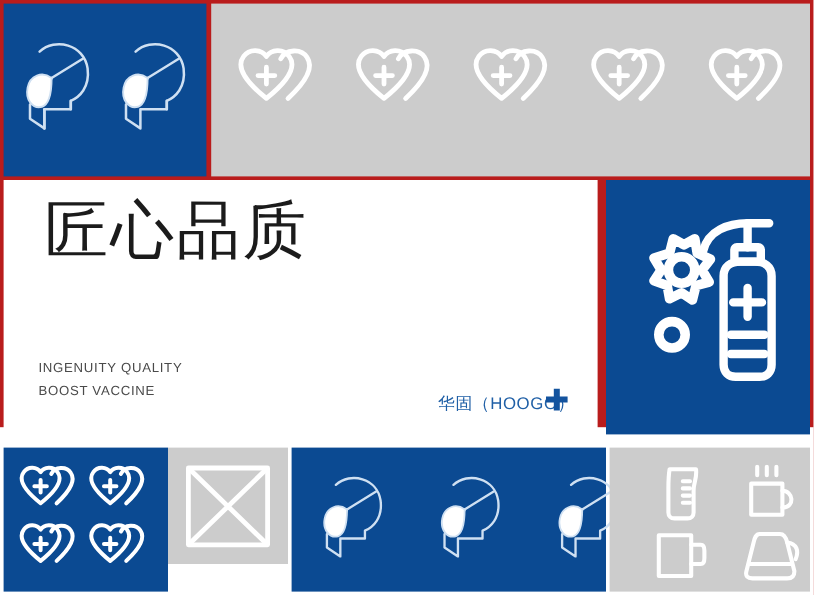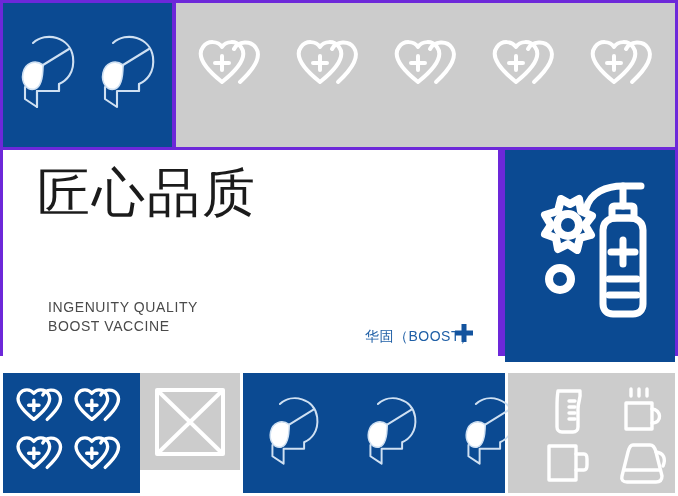--- a/index.html
+++ b/index.html
@@ -1,18 +1,18 @@
 <!DOCTYPE html>
 <html><head>
 <meta charset="utf-8">
 <style>
   html,body{margin:0;padding:0;background:#ffffff;}
   body{width:678px;height:496px;overflow:hidden;
        font-family:"Liberation Sans","DejaVu Sans",sans-serif;}
-  #poster{position:relative;width:678px;height:356px;background:#6d28d9;}
+  #poster{position:relative;width:678px;height:356px;background:#b91c1c;}
 
   .panel{position:absolute;box-sizing:border-box;}
   .blue{background:#0B4A92;}
   .gray{background:#CCCCCC;}
   .white{background:#FFFFFF;}
 
   
   #top-blue{left:3px;top:3px;width:169px;height:144px;}
   #top-gray{left:176px;top:3px;width:499px;height:144px;}
 
@@ -20,21 +20,21 @@
   #top-gray .hearts{position:absolute;left:22px;top:34px;display:flex;gap:28px;}
 
   
   #mid-white{left:3px;top:150px;width:495px;height:212px;}
   #mid-blue{left:505px;top:150px;width:170px;height:212px;}
 
   #headline{position:absolute;left:34px;top:14px;}
   .line{font-size:53px;line-height:57px;letter-spacing:2px;
         font-family:"Liberation Sans","DejaVu Sans",sans-serif;font-weight:400;color:#1b1b1b;white-space:nowrap;}
   .line .accent{color:#0B4A92;}
-  #subtitle{position:absolute;left:45px;top:148px;font-size:14px;line-height:19px;
+  #subtitle{position:absolute;left:29px;top:148px;font-size:11px;line-height:19px;
             letter-spacing:.6px;color:#4a4a4a;white-space:pre-line;}
   #brand{position:absolute;left:362px;top:178px;font-size:14px;color:#1F5FA6;
          letter-spacing:.5px;white-space:nowrap;}
   #plus-mark{position:absolute;left:450px;top:172px;width:22px;height:22px;}
 
   
   #bot-blue-left{left:3px;top:373px;width:137px;height:120px;}
   #bot-gray-mid{left:140px;top:373px;width:100px;height:97px;}
   #bot-blue-mid{left:243px;top:373px;width:262px;height:120px;}
   #bot-gray-right{left:508px;top:373px;width:167px;height:120px;}
@@ -137,21 +137,21 @@
 
   <div class="panel white" id="mid-white">
 
     <div id="headline">
       <div class="line">匠心品质</div>
     </div>
 
     <div id="subtitle">INGENUITY QUALITY
 BOOST VACCINE</div>
 
-    <div id="brand">华固（BOOST）</div>
+    <div id="brand">华固（HOOGO）</div>
 
     <span id="plus-mark">
       <svg width="22" height="22" viewBox="0 0 22 22">
         <path d="M8.5 2 H13.5 V8.5 H20 V13.5 H13.5 V20 H8.5 V13.5 H2 V8.5 H8.5 Z" fill="#13539E"></path>
       </svg>
     </span>
   </div>
 
   <div class="panel blue" id="mid-blue">
     <span style="position:absolute;left:22px;top:32px;">

